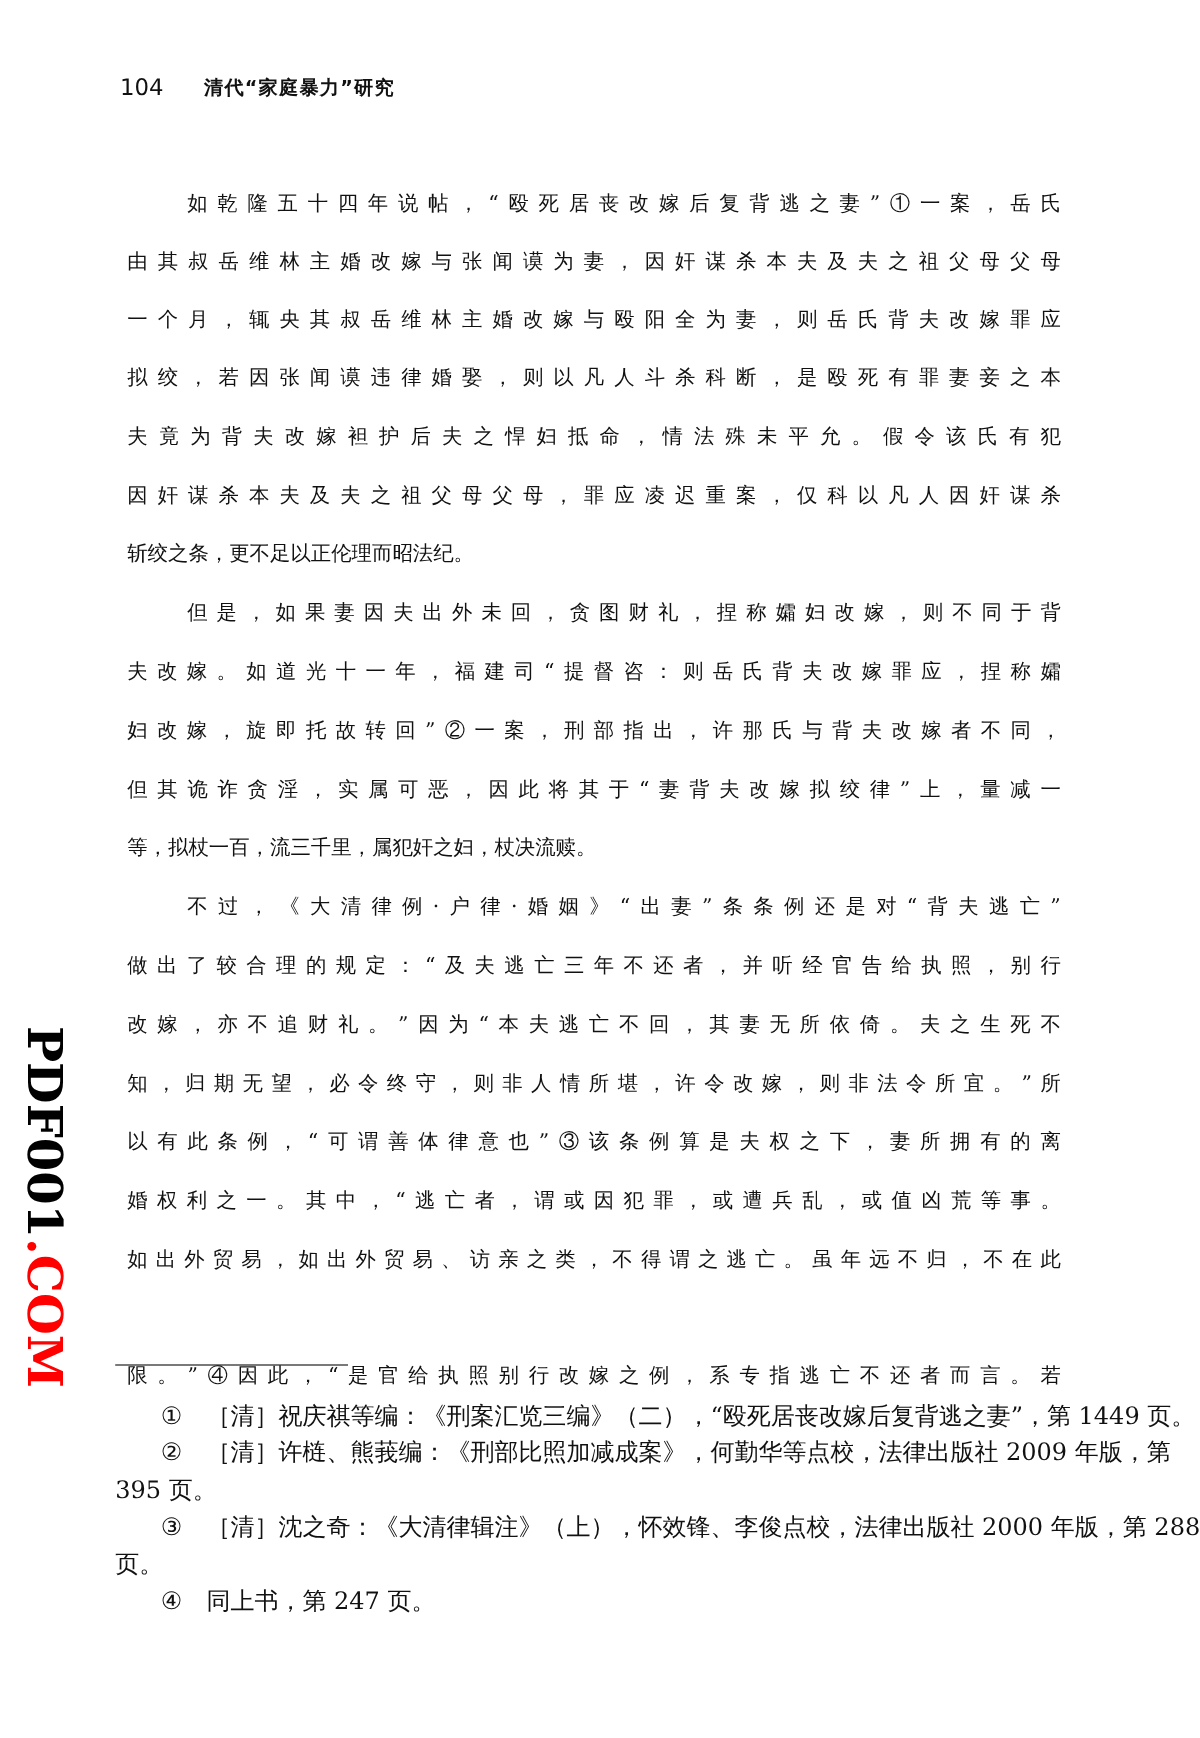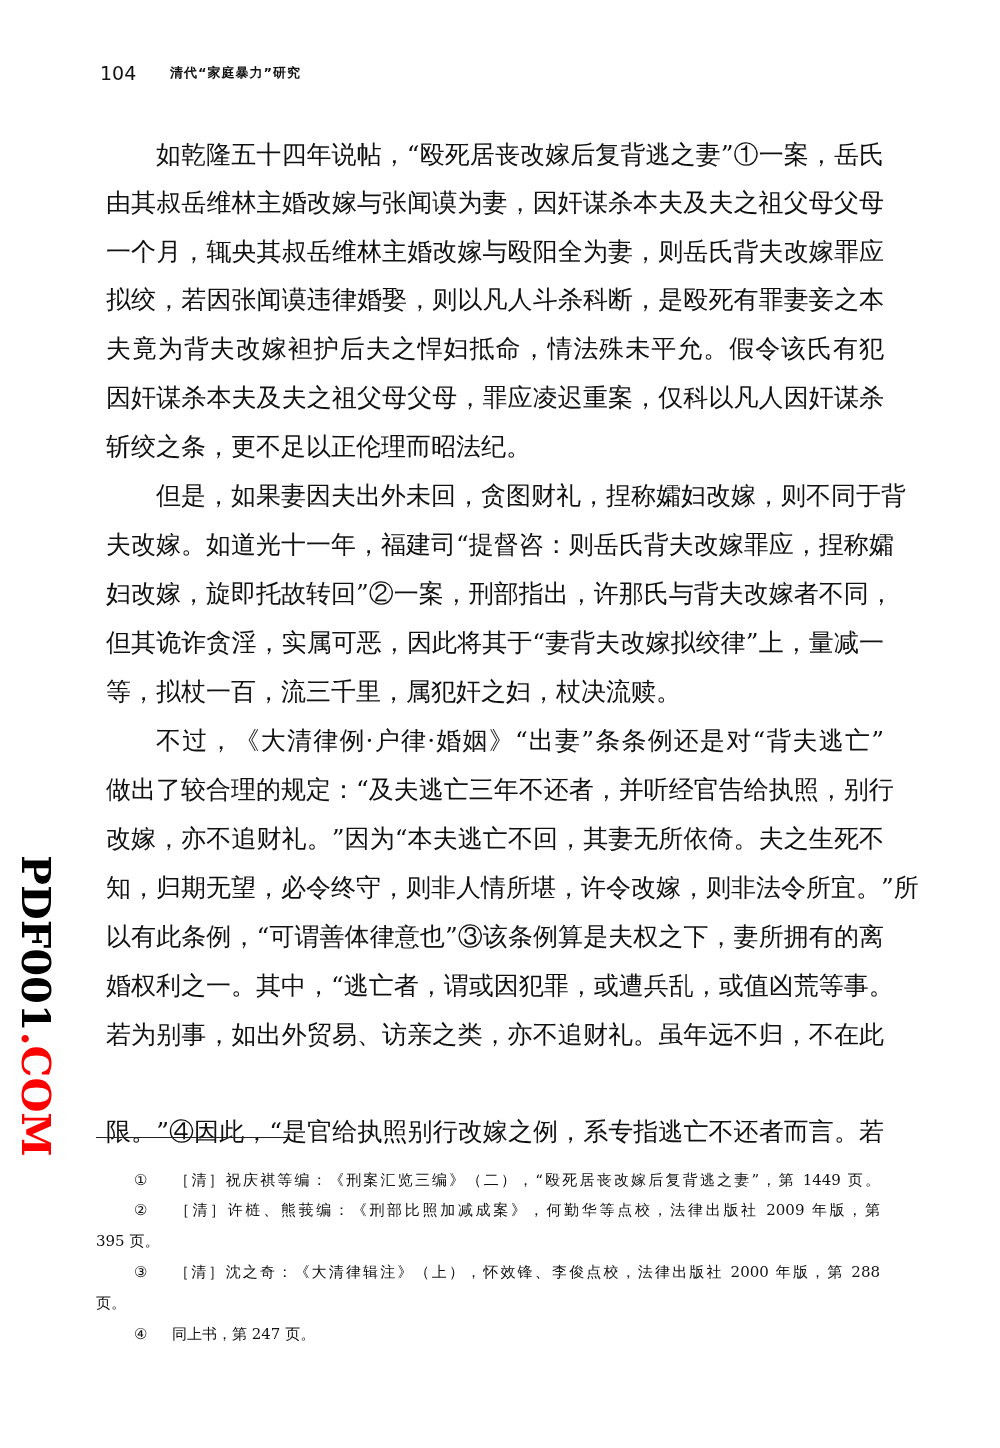--- a/index.html
+++ b/index.html
@@ -23,53 +23,54 @@
     display: flex;
     align-items: center;
     font-family: "DejaVu Sans", "Liberation Sans", sans-serif;
   }
   .page-number {
     font-size: 19px;
     width: 70px;
     letter-spacing: 0px;
   }
   .running-title {
-    font-size: 13px;
+    font-size: 16px;
     font-weight: bold;
     letter-spacing: 1px;
   }
   .body-line {
     position: absolute;
     left: 106px;
     width: 778px;
     height: 40px;
     line-height: 40px;
-    font-size: 25px;
+    font-size: 17px;
     white-space: nowrap;
     text-align: justify;
     text-align-last: justify;
     letter-spacing: 0px;
+    margin-top: 15px;
   }
   .body-line.indent { left: 156px; width: 728px; }
   .body-line.last { text-align-last: left; }
   .fn-rule {
     position: absolute;
     left: 96px;
     top: 1137px;
     width: 194px;
     height: 0;
     border-top: 1px solid #222;
   }
   .fn-line {
     position: absolute;
     left: 96px;
     width: 784px;
     height: 26px;
     line-height: 26px;
-    font-size: 15px;
+    font-size: 20px;
     white-space: nowrap;
     text-align: justify;
     text-align-last: justify;
   }
   .fn-line.indent { left: 134px; width: 746px; }
   .fn-line.last { text-align-last: left; }
   .fn-mark { display: inline-block; width: 38px; text-align: left; }
   .watermark {
     position: absolute;
     left: 14px;
@@ -115,21 +116,21 @@
   <div class="body-line" style="top:574px">妇改嫁，旋即托故转回”②一案，刑部指出，许那氏与背夫改嫁者不同，</div>
   <div class="body-line" style="top:623px">但其诡诈贪淫，实属可恶，因此将其于“妻背夫改嫁拟绞律”上，量减一</div>
   <div class="body-line last" style="top:672px">等，拟杖一百，流三千里，属犯奸之妇，杖决流赎。</div>
 
   <div class="body-line indent" style="top:721px">不过，《大清律例·户律·婚姻》“出妻”条条例还是对“背夫逃亡”</div>
   <div class="body-line" style="top:770px">做出了较合理的规定：“及夫逃亡三年不还者，并听经官告给执照，别行</div>
   <div class="body-line" style="top:819px">改嫁，亦不追财礼。”因为“本夫逃亡不回，其妻无所依倚。夫之生死不</div>
   <div class="body-line" style="top:868px">知，归期无望，必令终守，则非人情所堪，许令改嫁，则非法令所宜。”所</div>
   <div class="body-line" style="top:917px">以有此条例，“可谓善体律意也”③该条例算是夫权之下，妻所拥有的离</div>
   <div class="body-line" style="top:966px">婚权利之一。其中，“逃亡者，谓或因犯罪，或遭兵乱，或值凶荒等事。</div>
-  <div class="body-line" style="top:1015px">若为别事，如出外贸易、访亲之类，亦不追财礼。虽年远不归，不在此</div>
+  <div class="body-line" style="top:1015px">如出外贸易，如出外贸易、访亲之类，不得谓之逃亡。虽年远不归，不在此</div>
   <div class="body-line" style="top:1112px">限。”④因此，“是官给执照别行改嫁之例，系专指逃亡不还者而言。若</div>
 </div>
 
 <div class="fn-rule"></div>
 
 <div>
   <div class="fn-line indent" style="top:1167px">
     <span class="fn-mark">①</span><span>［清］祝庆祺等编：《刑案汇览三编》（二），“殴死居丧改嫁后复背逃之妻”，第 1449 页。</span>
   </div>
   <div class="fn-line indent" style="top:1197px">

